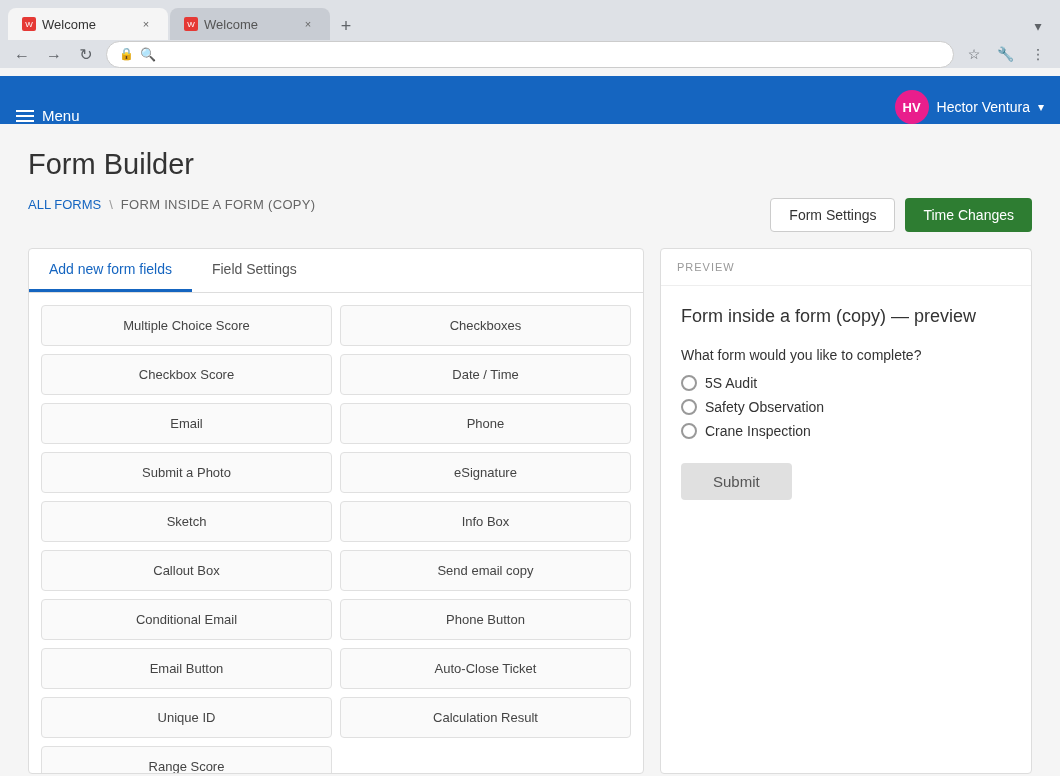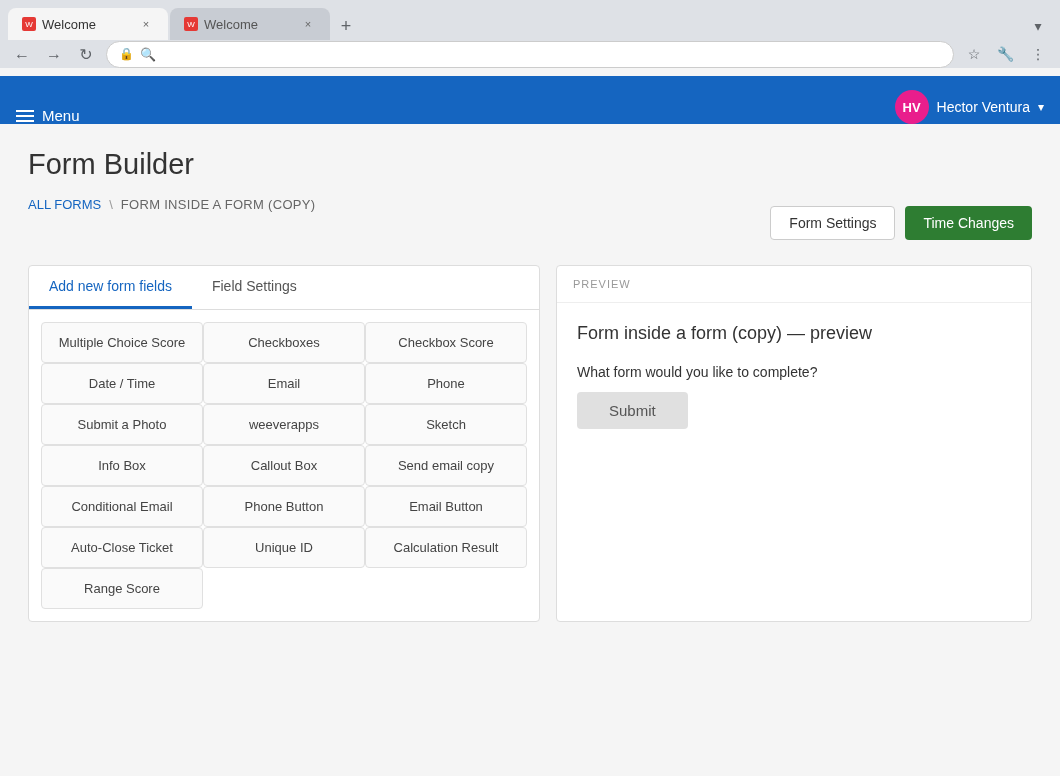--- a/index.html
+++ b/index.html
@@ -28,39 +28,39 @@
     .app-header { background: #1565c0; display: flex; align-items: flex-end; padding: 0 16px; height: 48px; }
     .menu-btn { display: flex; align-items: center; gap: 8px; color: white; font-size: 15px; cursor: pointer; }
     .hamburger-icon { display: flex; flex-direction: column; gap: 3px; }
     .hamburger-icon span { display: block; width: 18px; height: 2px; background: white; }
     .user-area { margin-left: auto; display: flex; align-items: center; gap: 8px; color: white; cursor: pointer; }
     .avatar { width: 34px; height: 34px; border-radius: 50%; background: #e91e8c; display: flex; align-items: center; justify-content: center; color: white; font-weight: bold; font-size: 13px; }
 
     
     .main-content { padding: 24px 28px; background: #f5f5f5; min-height: calc(776px - 48px - 80px); }
     .page-title { font-size: 29px; font-weight: 400; color: #333; margin-bottom: 16px; }
-    .breadcrumb-bar { display: flex; align-items: center; gap: 8px; margin-bottom: 37px; }
+    .breadcrumb-bar { display: flex; align-items: center; gap: 8px; margin-bottom: 20px; }
     .breadcrumb-link { color: #1565c0; font-size: 13px; text-decoration: none; cursor: pointer; }
     .breadcrumb-sep { color: #999; font-size: 13px; }
     .breadcrumb-current { color: #666; font-size: 13px; text-transform: uppercase; letter-spacing: 0.3px; }
     .action-buttons { margin-left: auto; display: flex; gap: 10px; }
     .btn-form-settings { padding: 8px 18px; border: 1px solid #ccc; background: white; border-radius: 4px; cursor: pointer; font-size: 14px; color: #333; }
     .btn-save { padding: 8px 18px; border: none; background: #2e7d32; border-radius: 4px; cursor: pointer; font-size: 14px; color: white; font-weight: 500; }
 
     .top-row { display: flex; align-items: center; margin-bottom: 16px; }
 
     
     .builder-layout { display: flex; gap: 16px; }
 
     
-    .left-panel { width: 512px; background: white; border: 1px solid #ddd; border-radius: 4px; overflow: hidden; }
+    .left-panel { width: 616px; background: white; border: 1px solid #ddd; border-radius: 4px; overflow: hidden; }
     .panel-tabs { display: flex; border-bottom: 1px solid #ddd; }
     .panel-tab { padding: 12px 20px; font-size: 14px; cursor: pointer; border-bottom: 3px solid transparent; color: #555; }
     .panel-tab.active { border-bottom-color: #1565c0; color: #1565c0; font-weight: 500; }
-    .fields-grid { padding: 12px; display: grid; grid-template-columns: 1fr 1fr 1fr; overflow-y: auto; max-height: 480px; }
+    .fields-grid { padding: 12px; display: grid; grid-template-columns: 1fr 1fr; gap: 8px; overflow-y: auto; max-height: 480px; }
     .field-btn { padding: 12px 16px; border: 1px solid #e0e0e0; background: #fafafa; border-radius: 4px; cursor: pointer; font-size: 13px; color: #444; text-align: center; }
 
     
     .right-panel { flex: 1; background: white; border: 1px solid #ddd; border-radius: 4px; overflow: hidden; }
     .preview-header { padding: 12px 16px; font-size: 11px; color: #999; text-transform: uppercase; letter-spacing: 1px; border-bottom: 1px solid #eee; }
     .preview-content { padding: 20px; }
     .preview-title { font-size: 18px; color: #333; margin-bottom: 20px; font-weight: 400; }
     .preview-question { font-size: 14px; color: #333; margin-bottom: 12px; font-weight: 500; }
     .radio-group { display: flex; flex-direction: column; gap: 8px; margin-bottom: 24px; }
     .radio-item { display: flex; align-items: center; gap: 8px; font-size: 14px; color: #333; }
@@ -149,39 +149,53 @@
         <div class="panel-tab">Field Settings</div>
       </div>
       <div class="fields-grid">
         <button class="field-btn">Multiple Choice Score</button>
         <button class="field-btn">Checkboxes</button>
         <button class="field-btn">Checkbox Score</button>
         <button class="field-btn">Date / Time</button>
         <button class="field-btn">Email</button>
         <button class="field-btn">Phone</button>
         <button class="field-btn">Submit a Photo</button>
-        <button class="field-btn">weeverapps</button>
+        <button class="field-btn">eSignature</button>
         <button class="field-btn">Sketch</button>
         <button class="field-btn">Info Box</button>
         <button class="field-btn">Callout Box</button>
         <button class="field-btn">Send email copy</button>
         <button class="field-btn">Conditional Email</button>
         <button class="field-btn">Phone Button</button>
         <button class="field-btn">Email Button</button>
         <button class="field-btn">Auto-Close Ticket</button>
         <button class="field-btn">Unique ID</button>
         <button class="field-btn">Calculation Result</button>
         <button class="field-btn">Range Score</button>
 
       </div>
     </div>
 
     <div class="right-panel">
       <div class="preview-header">PREVIEW</div>
       <div class="preview-content">
         <div class="preview-title">Form inside a form (copy) — preview</div>
         <div class="preview-question">What form would you like to complete?</div>
+        <div class="radio-group">
+          <div class="radio-item">
+            <div class="radio-circle"></div>
+            <span>5S Audit</span>
+          </div>
+          <div class="radio-item">
+            <div class="radio-circle"></div>
+            <span>Safety Observation</span>
+          </div>
+          <div class="radio-item">
+            <div class="radio-circle"></div>
+            <span>Crane Inspection</span>
+          </div>
+        </div>
         <button class="submit-btn">Submit</button>
       </div>
     </div>
 
   </div>
 </div>
 
 </body></html>

